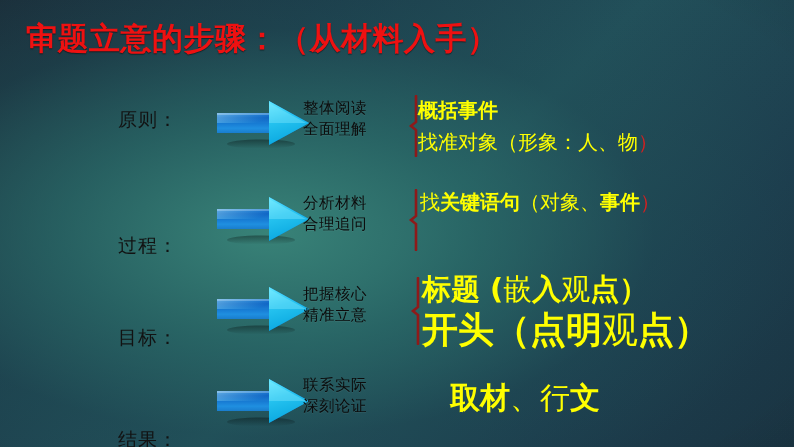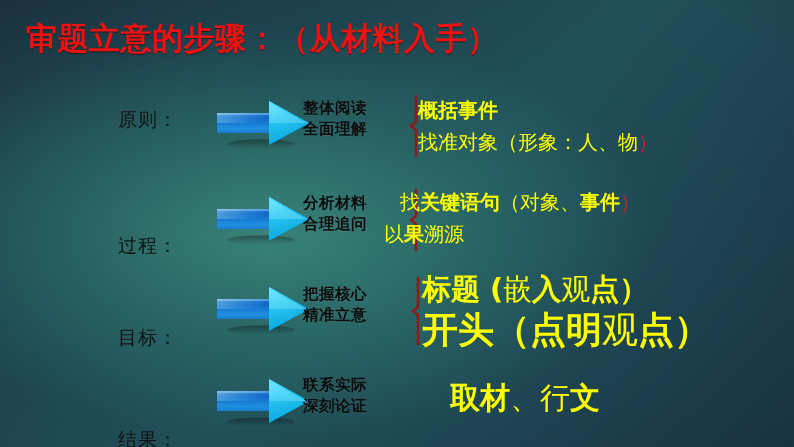--- a/index.html
+++ b/index.html
@@ -82,21 +82,21 @@
   .row-4 .arrow-wrap { top: 20px; }
 
   .arrow-wrap svg { display: block; }
 
   
   .phrase {
     position: absolute;
     left: 303px;
     color: #0c0c0c;
     font-family: "DejaVu Sans", sans-serif;
-    font-weight: bold;
+    font-weight: normal;
     font-size: 15.5px;
     line-height: 21px;
     letter-spacing: 0.5px;
     white-space: nowrap;
     text-shadow: 0 1px 0 rgba(255,255,255,0.06);
   }
   .row-1 .phrase { top: 13px; }
   .row-2 .phrase { top: 18px; }
   .row-3 .phrase { top: 19px; }
   .row-4 .phrase { top: 20px; }
@@ -118,21 +118,21 @@
     color: #ffff00;
     font-family: "DejaVu Sans", sans-serif;
     white-space: nowrap;
   }
   .yellow-line { white-space: nowrap; }
 
   .r1 { left: 418px; top: 8px; }
   .r1 .l1 { font-size: 20px; font-weight: normal; line-height: 30px; }
   .r1 .l2 { font-size: 20px; font-weight: bold; line-height: 34px; }
 
-  .r2 { left: 400px; top: 12px; }
+  .r2 { left: 420px; top: 12px; }
   .r2 .l1 { font-size: 20px; line-height: 30px; font-weight: normal; }
   .r2 .l2 { font-size: 20px; line-height: 34px; font-weight: normal; margin-left: -16px; }
 
   .r3 { left: 422px; top: 4px; }
   .r3 .l1 { font-size: 29px; line-height: 40px; font-weight: normal; }
   .r3 .l2 { font-size: 36px; line-height: 42px; font-weight: normal; }
 
   .r4 { left: 450px; top: 22px; }
   .r4 .l1 { font-size: 30px; line-height: 42px; font-weight: normal; }
 
@@ -219,21 +219,20 @@
     </div>
 
     <div class="brace">
       <svg width="14" height="62" viewBox="0 0 14 62">
         <path d="M9 1 L9 27 L4 31 L9 35 L9 61" stroke="#8e1a1a" stroke-width="2.6" fill="none" stroke-linecap="round"></path>
       </svg>
     </div>
 
     <div class="yellow-block r2">
       <div class="yellow-line l1"><span class="thin-seg">找</span><span class="bold-seg">关键语句</span><span class="thin-seg">（对象、</span><span class="bold-seg">事件</span><span class="paren-red">）</span></div>
-      <div class="yellow-line l2"><span class="thin-seg">以</span><span class="bold-seg">果</span><span class="thin-seg">溯源</span></div>
     </div>
   </div>
 
   <div class="row row-3">
     <div class="stage-label">目标：</div>
 
     <div class="arrow-wrap">
       <svg width="100" height="52" viewBox="0 0 100 52">
         <ellipse cx="48" cy="47" rx="34" ry="4.5" fill="url(#aShadA)"></ellipse>
         <polygon points="4,16 56,16 56,4 96,26 56,48 56,36 4,36" fill="url(#aShaftA)"></polygon>

